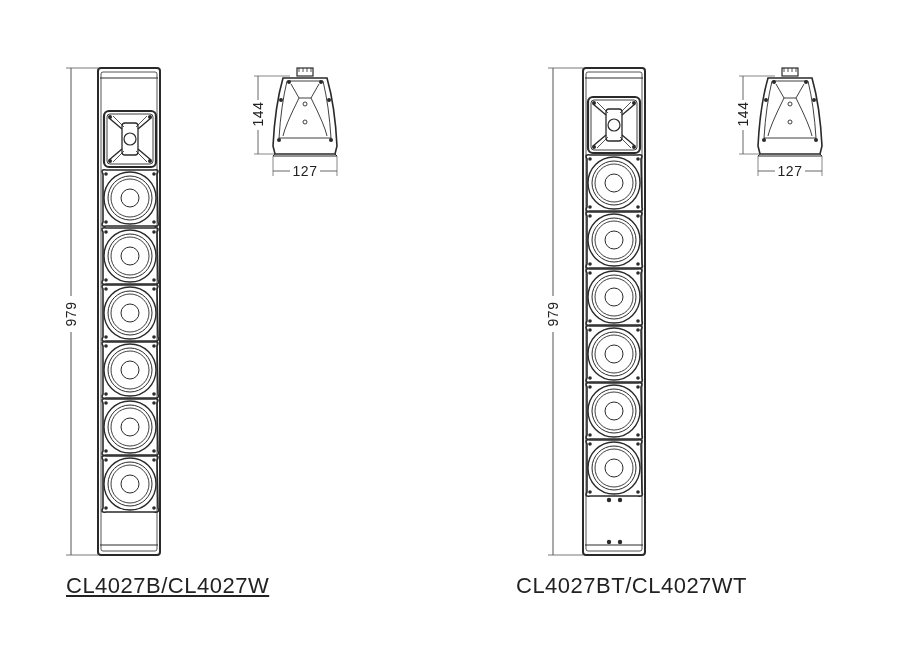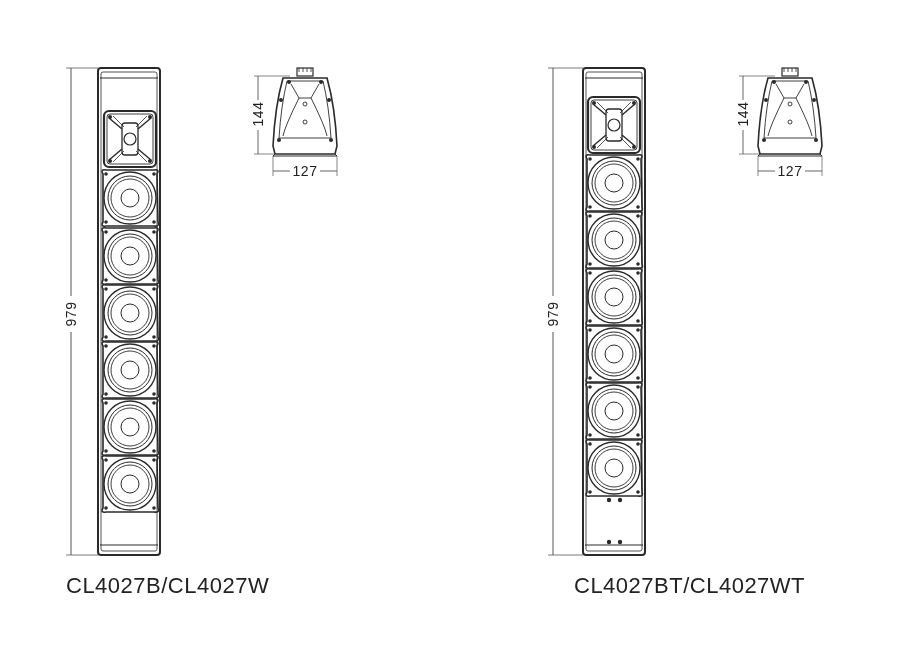--- a/index.html
+++ b/index.html
@@ -122,14 +122,14 @@
 </svg>
 
 <div class="label" style="font-size:14px;left:53px;top:306px;transform:rotate(-90deg);transform-origin:center;width:36px;text-align:center;">979</div>
 <div class="label" style="font-size:14px;left:240px;top:106px;transform:rotate(-90deg);transform-origin:center;width:36px;text-align:center;">144</div>
 <div class="label" style="font-size:14px;left:290px;top:163px;width:30px;text-align:center;">127</div>
 
 <div class="label" style="font-size:14px;left:535px;top:306px;transform:rotate(-90deg);transform-origin:center;width:36px;text-align:center;">979</div>
 <div class="label" style="font-size:14px;left:725px;top:106px;transform:rotate(-90deg);transform-origin:center;width:36px;text-align:center;">144</div>
 <div class="label" style="font-size:14px;left:775px;top:163px;width:30px;text-align:center;">127</div>
 
-<div class="label" style="left:66px;top:573px;">CL4027B/CL4027W</div>
-<div class="label" style="left:574px;top:573px;">CL4027BT/CL4027WT</div>
+<div class="label" style="left:66px;top:573px;text-decoration:underline;">CL4027B/CL4027W</div>
+<div class="label" style="left:516px;top:573px;">CL4027BT/CL4027WT</div>
 
 </body></html>

